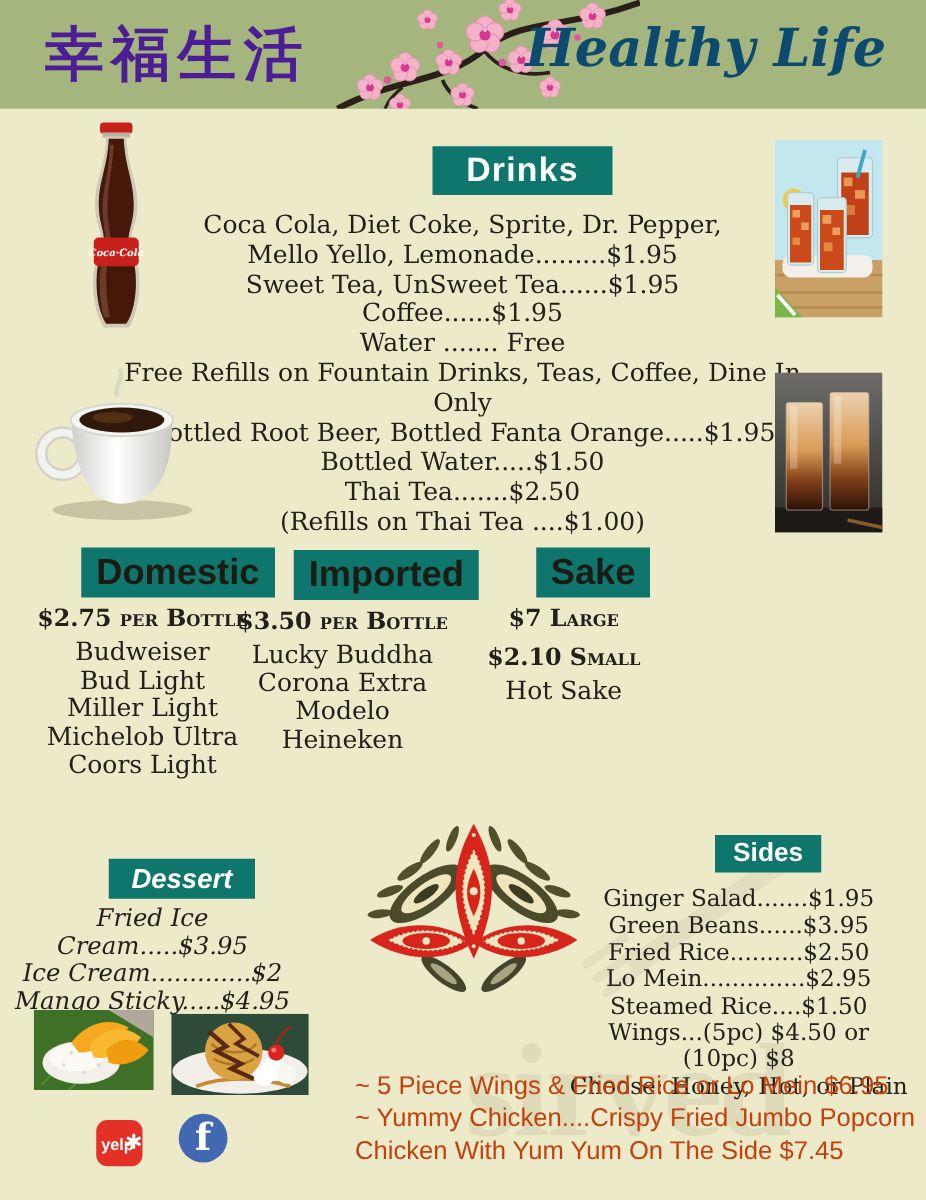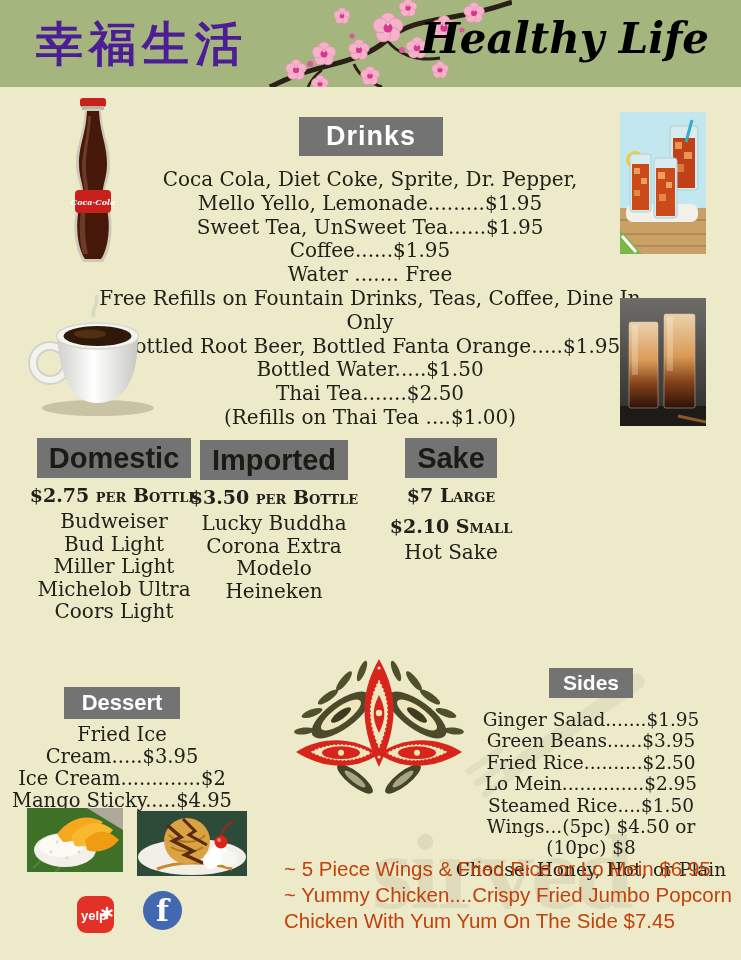--- a/index.html
+++ b/index.html
@@ -9,48 +9,48 @@
     font-family:"DejaVu Serif",serif;color:#21211a;
   }
   
   .header{position:absolute;left:0;top:0;width:741px;height:87px;background:#a4b67e;}
   .chinese-title{
     position:absolute;left:36px;top:6px;font-family:"DejaVu Sans",sans-serif;
     font-weight:bold;font-size:47px;color:#4c1d95;letter-spacing:6px;line-height:75px;
   }
   .english-title{
     position:absolute;right:32px;top:14px;font-family:"DejaVu Serif",serif;
-    font-style:italic;font-weight:bold;font-size:42px;color:#000000;
+    font-style:italic;font-weight:bold;font-size:42px;color:#0c4a6e;
   }
   .blossom{position:absolute;left:262px;top:0;width:250px;height:87px;}
   
   .badge{
-    display:inline-block;background:#737373;font-family:"Liberation Sans",sans-serif;
-    font-weight:bold;text-align:center;
+    display:inline-block;background:#0f766e;font-family:"Liberation Sans",sans-serif;
+    font-weight:bold;text-align:center;margin-left:47px;
   }
   .badge.white{color:#ffffff;}
   .badge.dark{color:#1b1b14;}
   .drinks-badge{position:absolute;left:299px;top:117px;width:144px;height:39px;font-size:27px;line-height:39px;letter-spacing:1px;}
   
   .drinks-list{position:absolute;left:80px;top:168px;width:580px;text-align:center;}
   .drink-line{font-size:20px;line-height:23.8px;}
   
   .col{position:absolute;text-align:center;}
   .col .badge{font-size:29px;padding:1px 12px;line-height:38px;}
   .price-line{font-weight:bold;font-variant:small-caps;font-size:19px;line-height:27px;}
   .col-items{margin-top:1px;}
   .col-item{font-size:20px;line-height:22.6px;}
   .col-domestic{left:18px;top:438px;width:192px;}
   .col-imported{left:188px;top:440px;width:172px;}
   .col-sake{left:368px;top:438px;width:166px;}
   .col-wine{left:544px;top:438px;width:174px;}
   .col-domestic .price-line,.col-imported .price-line,.col-wine .price-line{margin-top:4px;}
   .col-sake .price-line{margin-top:4px;}
   
-  .col-dessert{left:6px;top:687px;width:232px;}
+  .col-dessert{left:6px;top:687px;width:232px;font-style:italic;}
   .col-dessert .badge{font-size:22px;padding:2px 18px;line-height:28px;}
   .col-dessert .col-item{font-size:19.5px;line-height:22px;}
   .col-dessert .col-items{margin-top:5px;}
   .col-sides{left:454px;top:668px;width:274px;}
   .col-sides .badge{font-size:21px;padding:1px 14px;line-height:28px;}
   .col-sides .col-item{font-size:18.5px;line-height:21.4px;}
   .col-sides .col-items{margin-top:11px;}
   
   .specials{
     position:absolute;left:284px;top:856px;width:458px;

